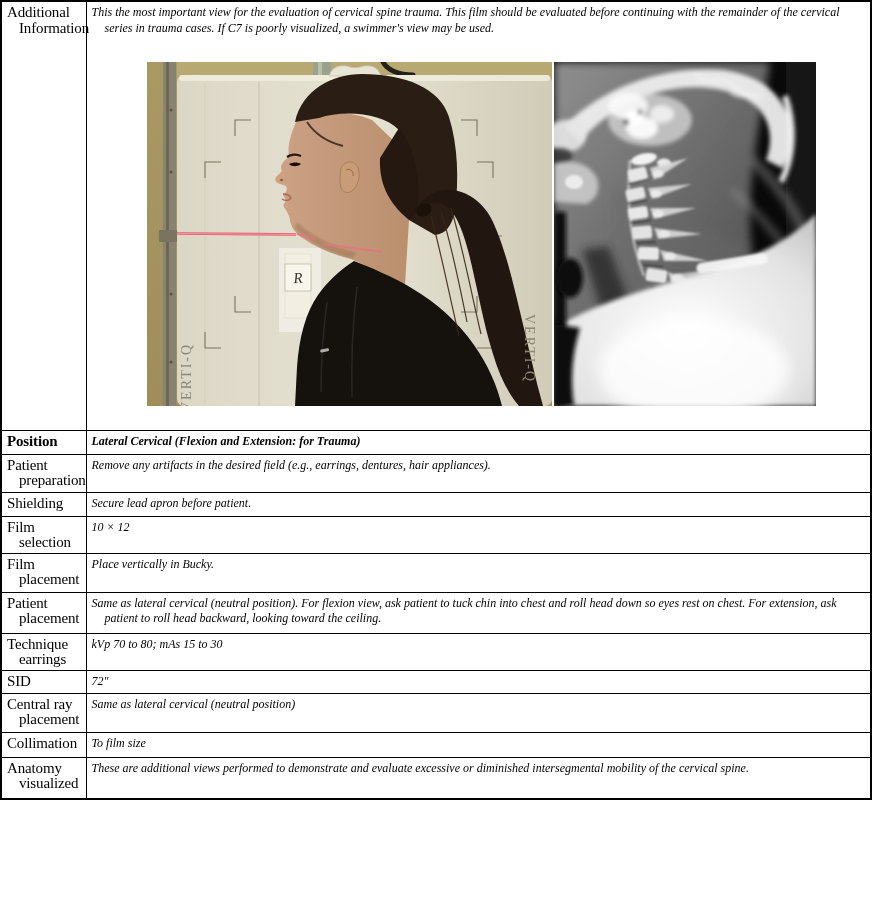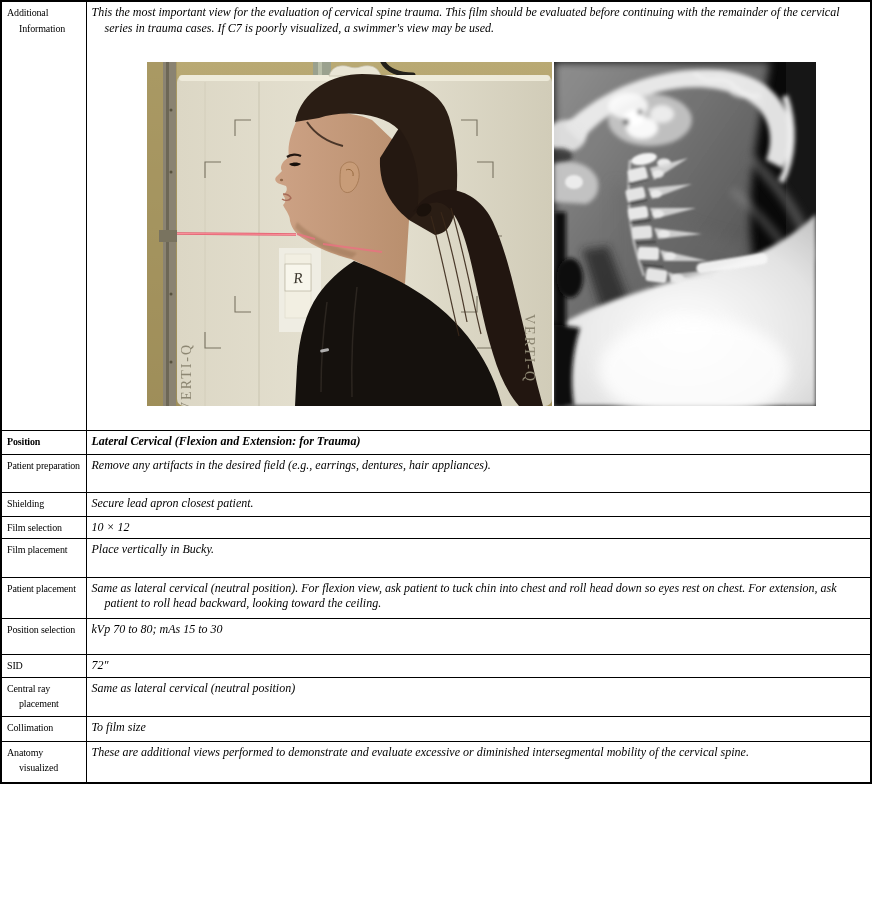--- a/index.html
+++ b/index.html
@@ -18,21 +18,21 @@
   col.c1 { width:85px; }
   th, td {
     border:1px solid #000;
     vertical-align:top;
     text-align:left;
     font-weight:normal;
     font-size:12px;
     line-height:15.5px;
     padding:3px 6px 2px 5px;
   }
-  th { padding:3px 1px 2px 5px; font-size:10px; letter-spacing:-0.15px; }
+  th { padding:3px 1px 2px 5px; font-size:15px; letter-spacing:-0.15px; }
   .hang  { display:block; padding-left:13px; text-indent:-13px;font-style:italic; }
   .hangl { display:block; padding-left:12px; text-indent:-12px; }
   tr.bold th, tr.bold td { font-weight:bold; }
   tr.r1  { height:429px; } tr.r2  { height:24px; } tr.r3  { height:38px; }
   tr.r4  { height:23px; }  tr.r5  { height:24px;padding-left:37px; } tr.r6  { height:22px; }
   tr.r7  { height:39px; }  tr.r8  { height:22px; } tr.r9  { height:41px; }
   tr.r10 { height:36px; }  tr.r11 { height:23px; } tr.r12 { height:39px; }
   tr.r13 { height:25px;padding-left:15px; }  tr.r14 { height:39px; } tr.r15 { height:39px; }
   tr.r16 { height:42px; }
   .figs { display:flex; gap:2px; margin:26px 0 0 55px; }
@@ -257,21 +257,21 @@
         </th>
     <td>
           <span class="hang">Remove any artifacts in the desired field (e.g., earrings, dentures, hair appliances).</span>
         </td>
   </tr>
   <tr class="r5">
     <th>
           <span class="hangl">Shielding</span>
         </th>
     <td>
-          <span class="hang">Secure lead apron closest patient.</span>
+          <span class="hang">Secure lead apron before patient.</span>
         </td>
   </tr>
   <tr class="r6">
     <th>
           <span class="hangl">Film selection</span>
         </th>
     <td>
           <span class="hang">10 × 12</span>
         </td>
   </tr>
@@ -286,21 +286,21 @@
   <tr class="r9">
     <th>
           <span class="hangl">Patient placement</span>
         </th>
     <td>
           <span class="hang">Same as lateral cervical (neutral position). For flexion view, ask patient to tuck chin into chest and roll head down so eyes rest on chest. For extension, ask patient to roll head backward, looking toward the ceiling.</span>
         </td>
   </tr>
   <tr class="r10">
     <th>
-          <span class="hangl">Position selection</span>
+          <span class="hangl">Technique earrings</span>
         </th>
     <td>
           <span class="hang">kVp 70 to 80; mAs 15 to 30</span>
         </td>
   </tr>
   <tr class="r11">
     <th>
           <span class="hangl">SID</span>
         </th>
     <td>

